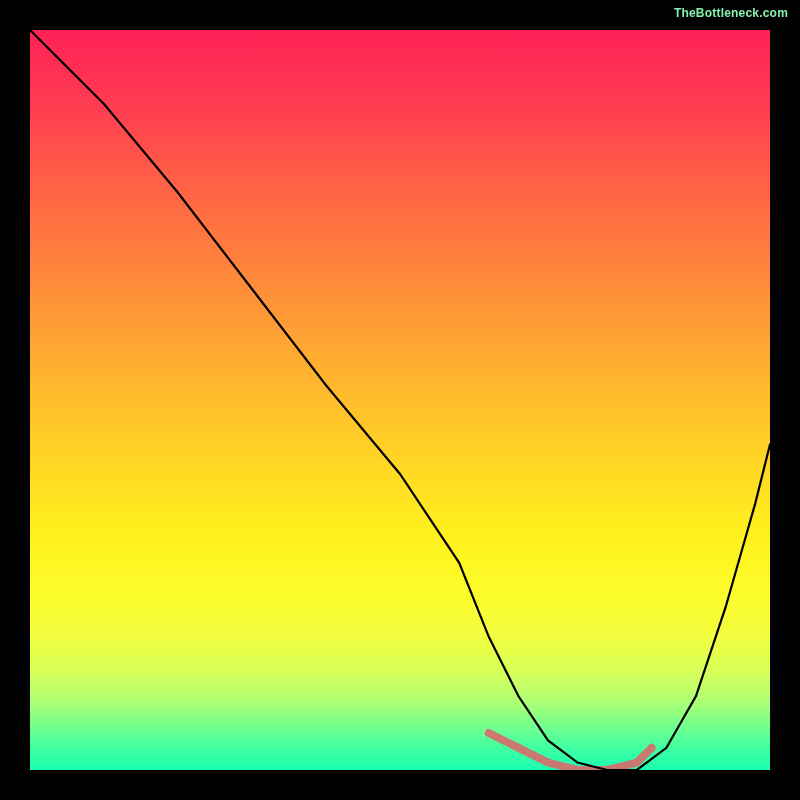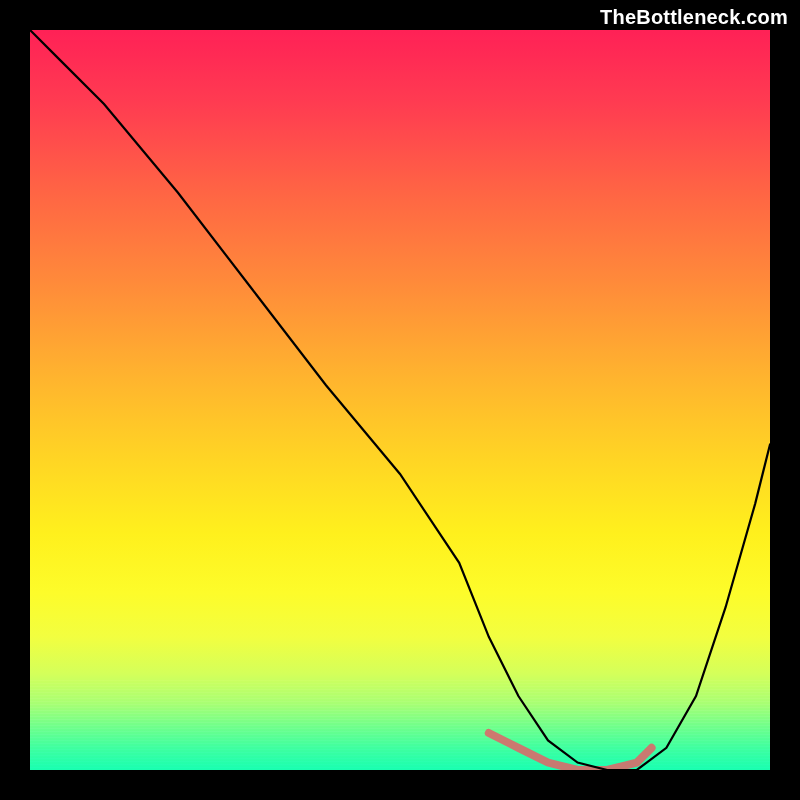--- a/index.html
+++ b/index.html
@@ -79,22 +79,22 @@
     fill: none;
     stroke: #d96a6a;
     stroke-width: 8;
     stroke-linecap: round;
     opacity: 0.9;
   }
   .watermark {
     position: absolute;
     top: 6px;
     right: 12px;
-    color: #ffffff;
-    font-size: 20px;
+    color: #86efac;
+    font-size: 12px;
     font-weight: 600;
     letter-spacing: 0.2px;
   }
 </style>
 </head>
 <body>
 
 <div class="frame">
   <div class="plot-area">
     <div class="gradient"></div>

